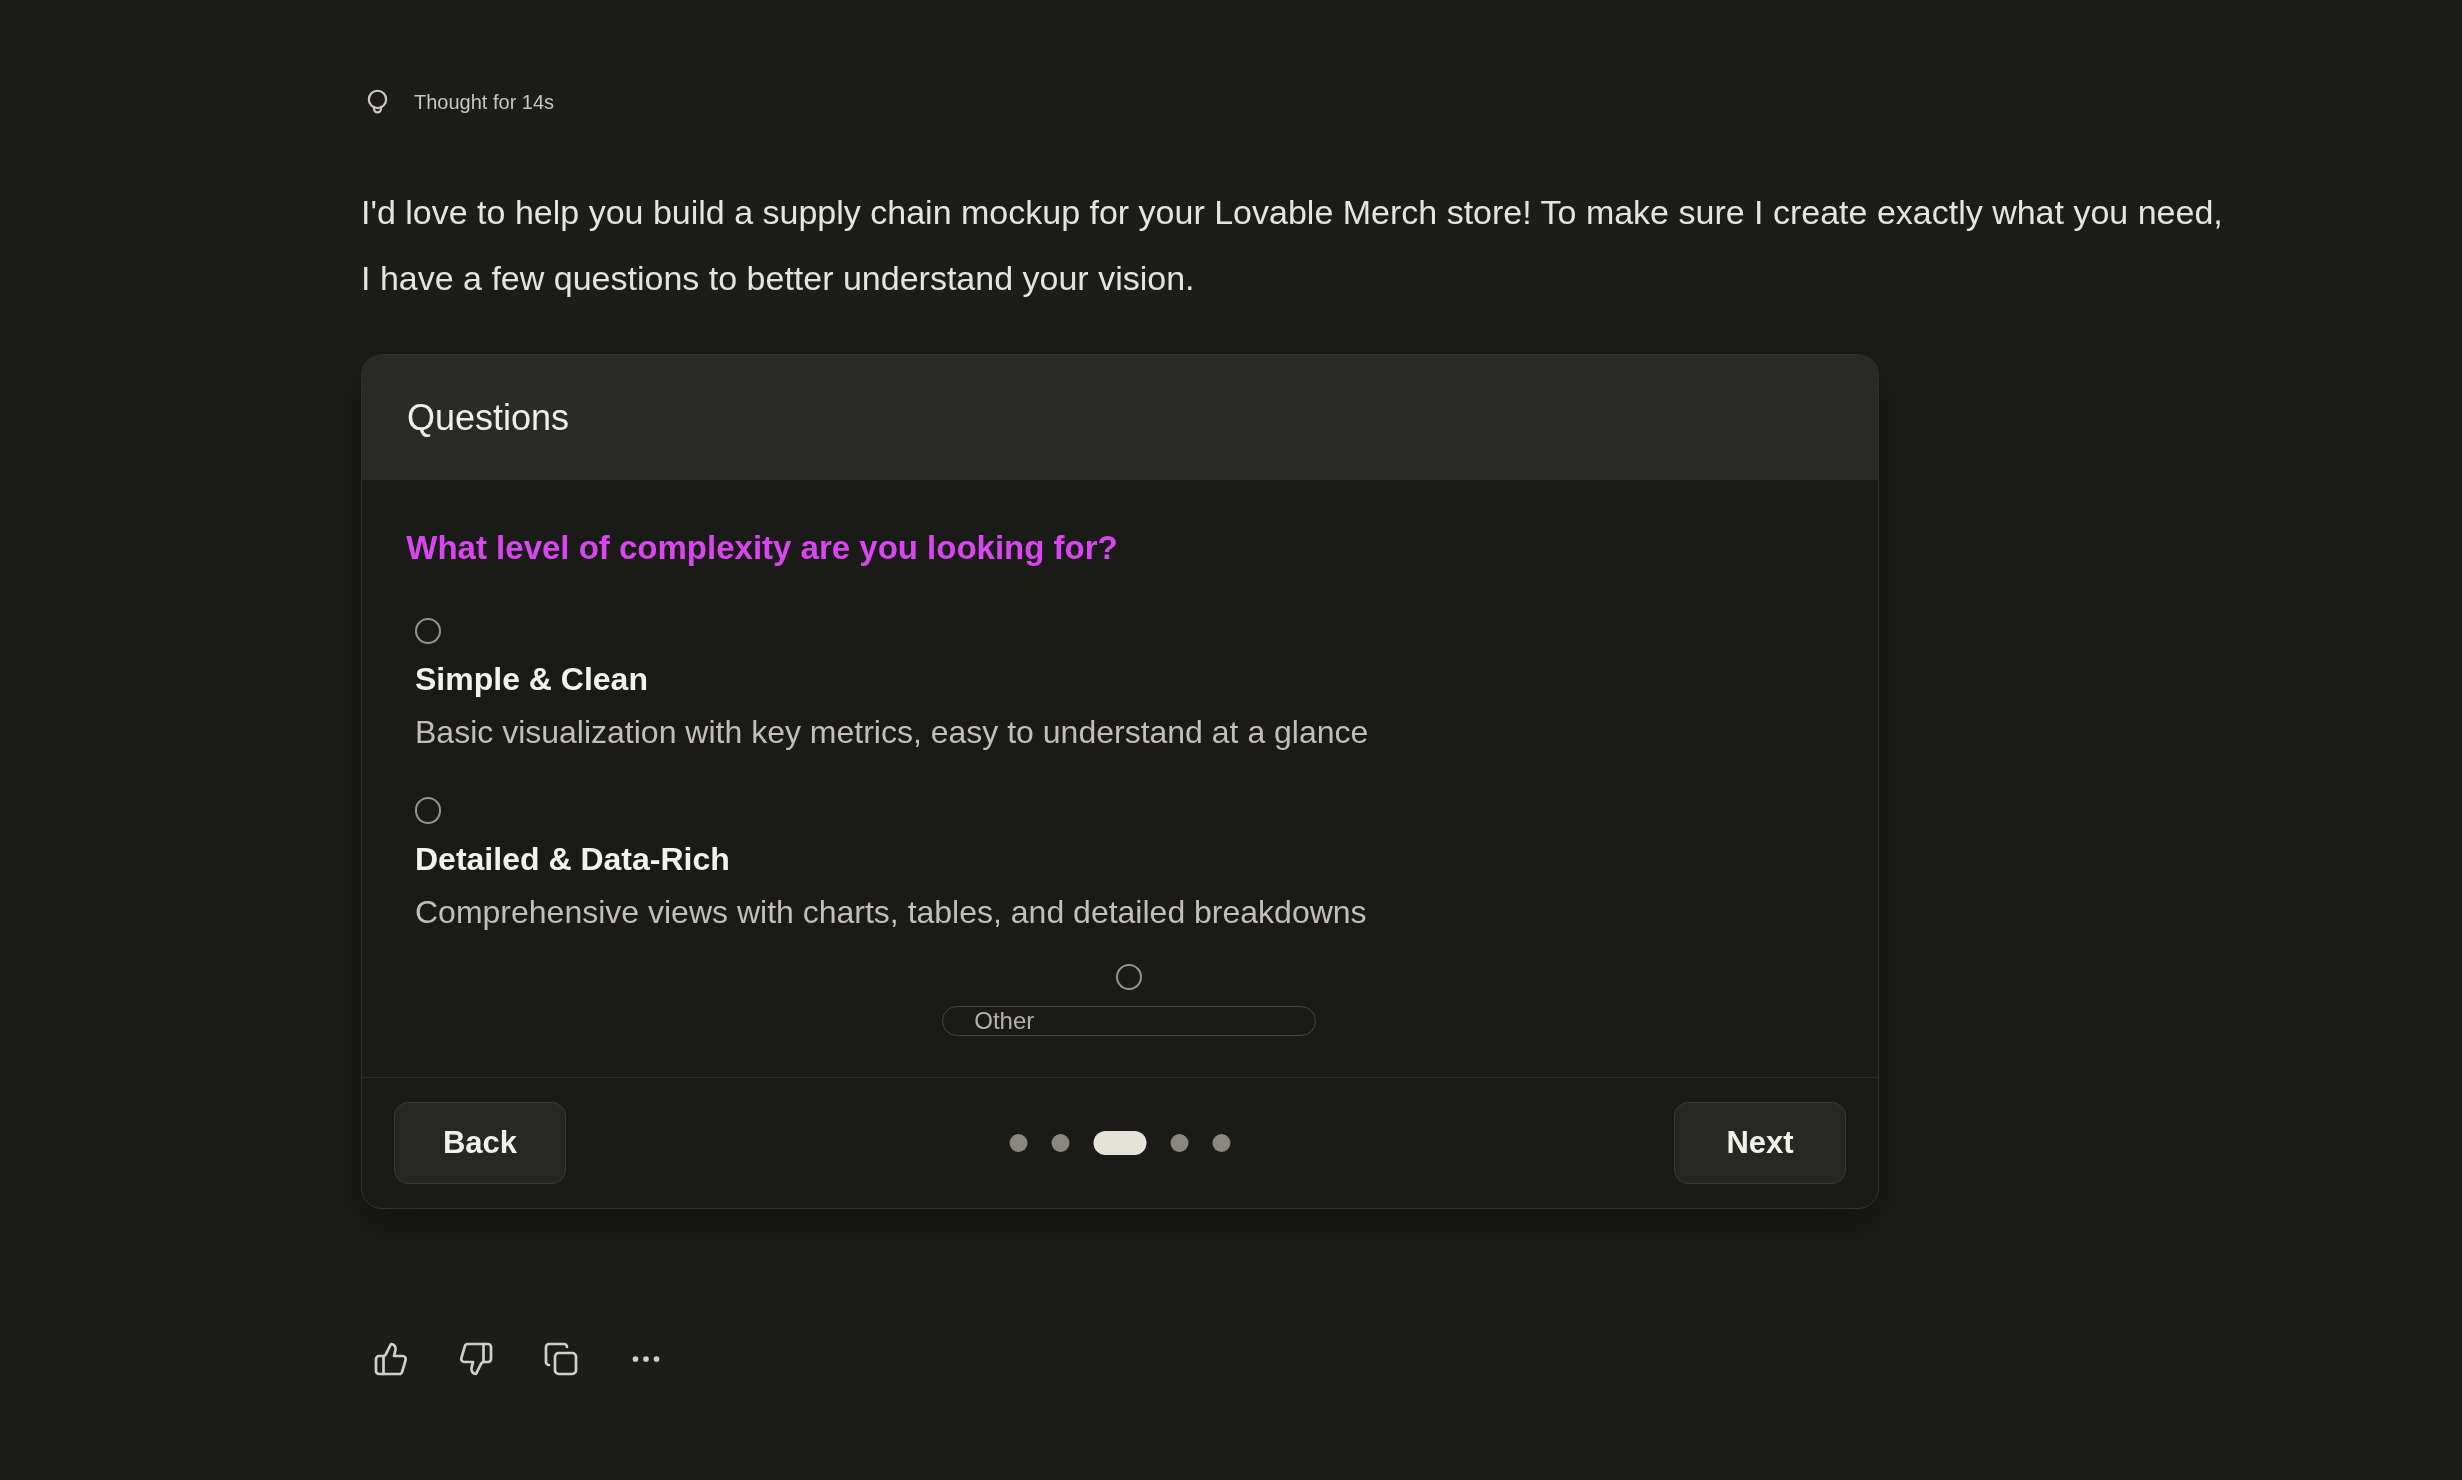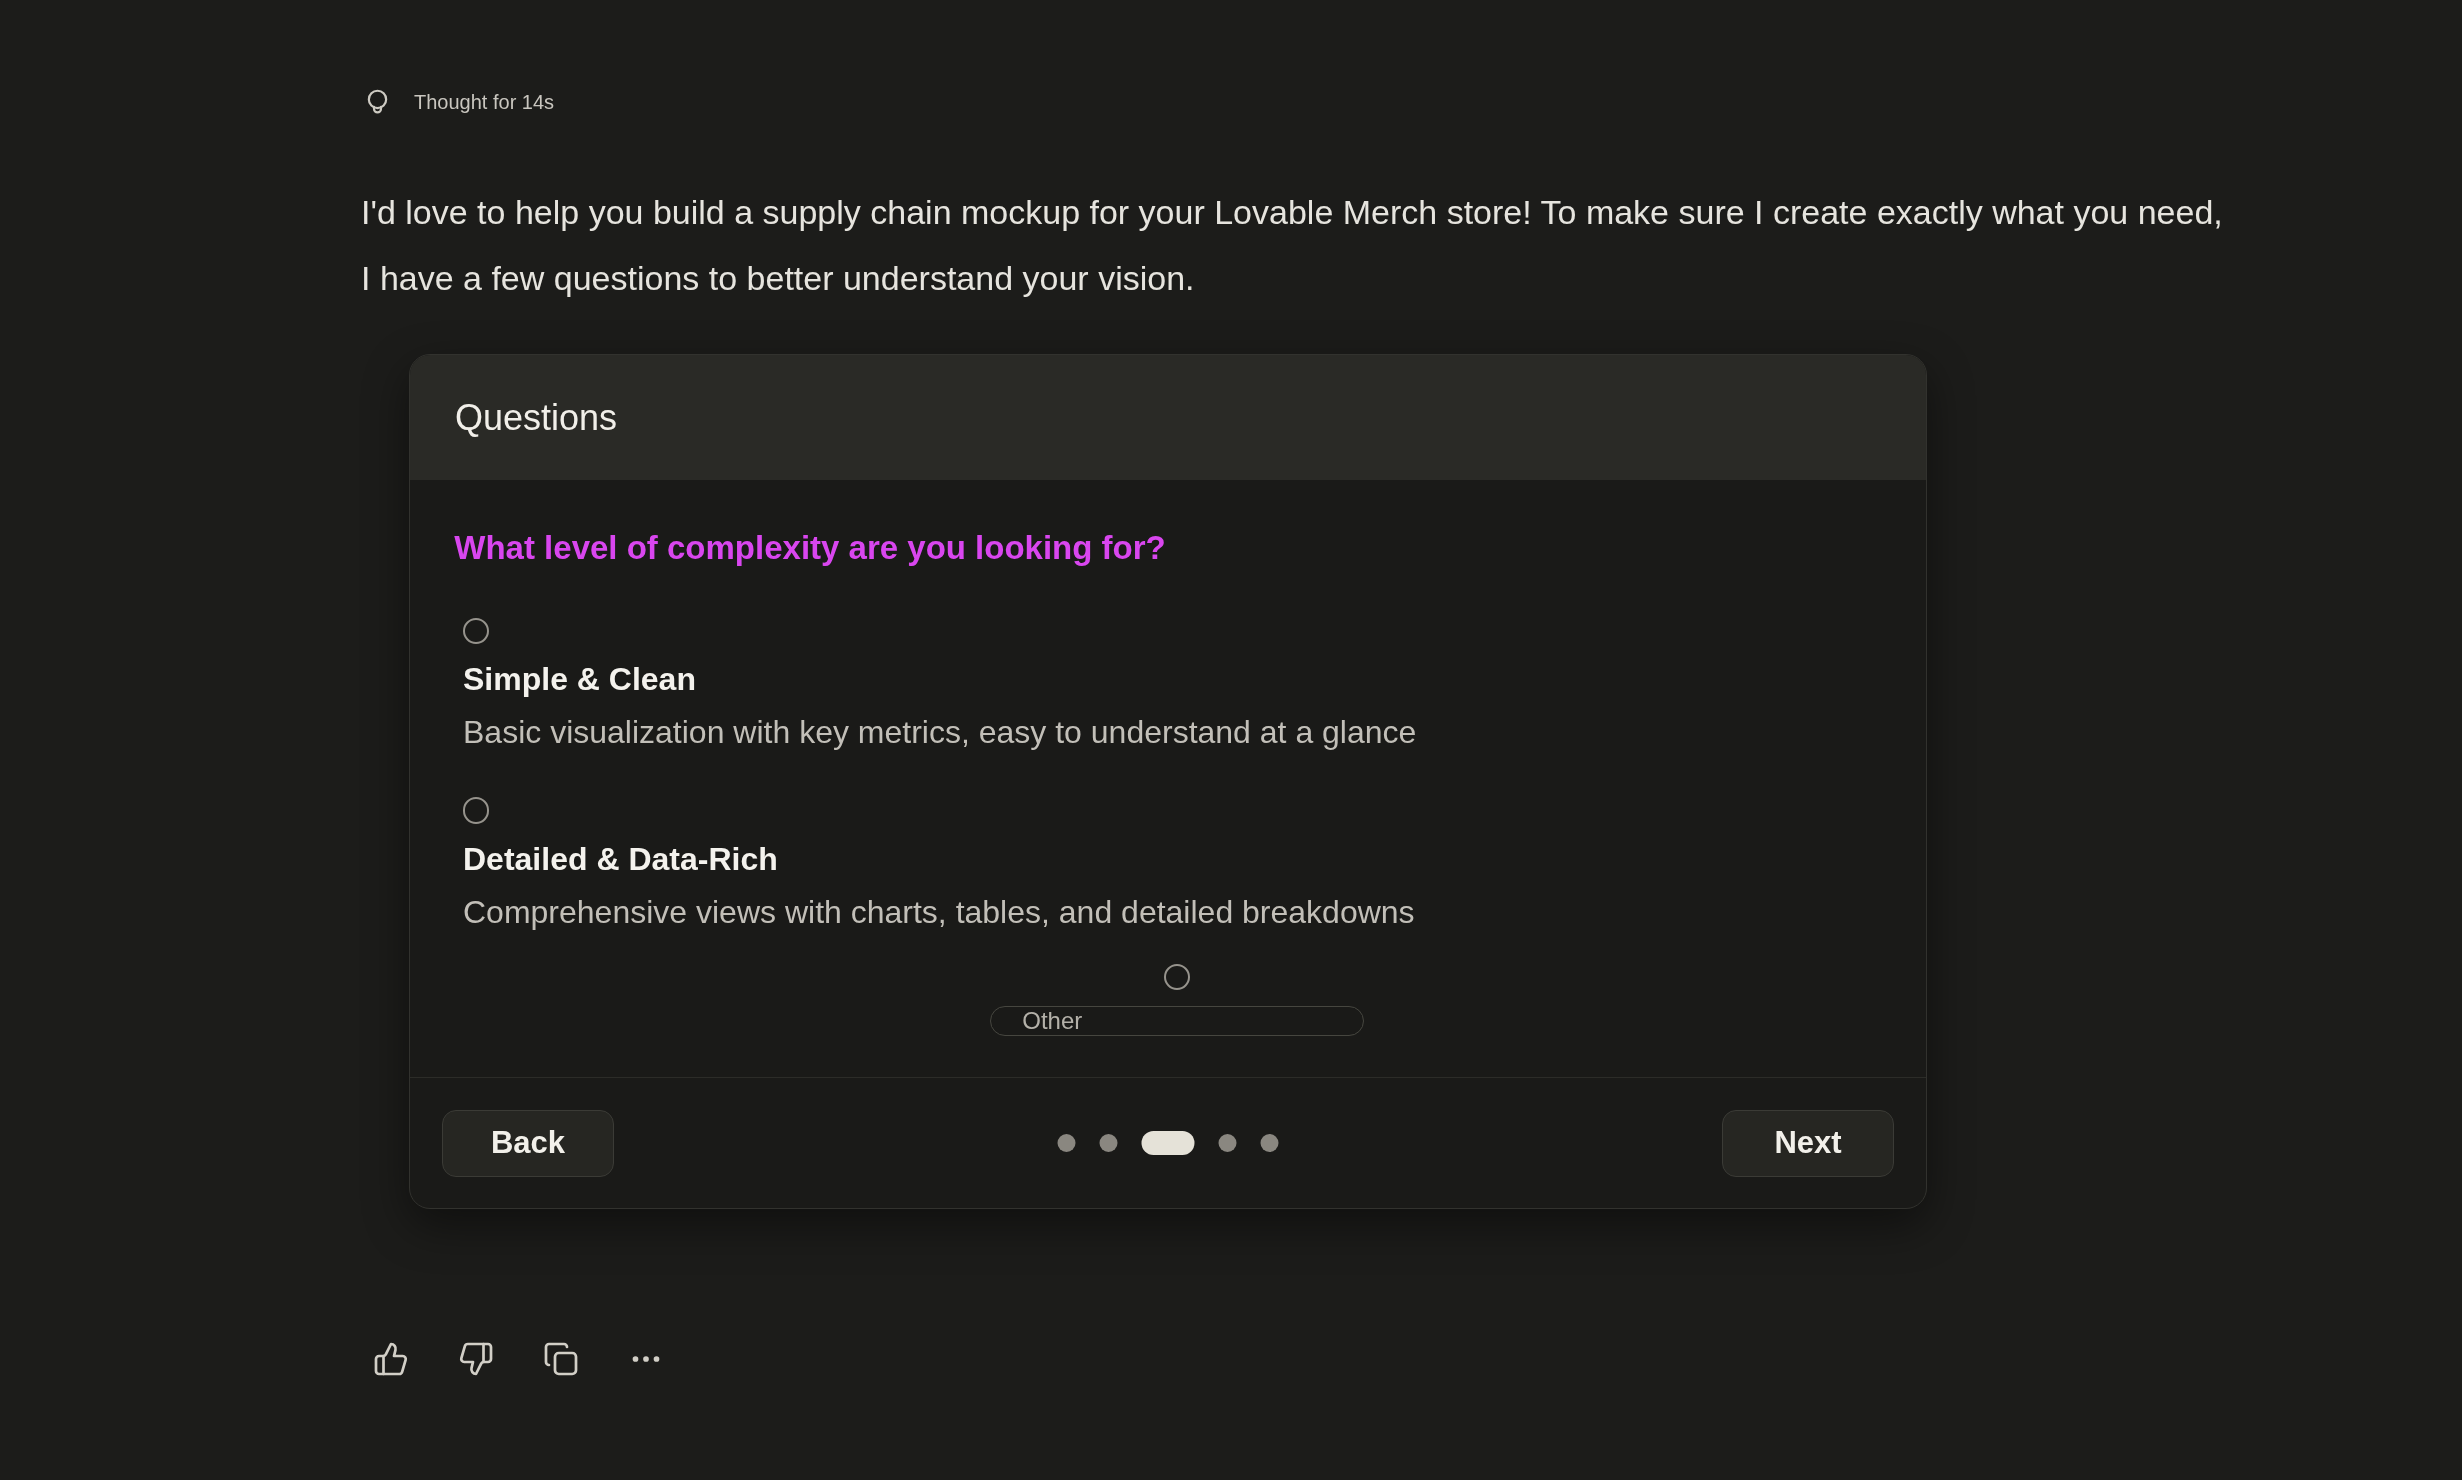--- a/index.html
+++ b/index.html
@@ -35,21 +35,20 @@
   
   .card {
     position: absolute; left: 361px; top: 354px;
     width: 1518px;
     background: #1a1a18;
     border: 1.1px solid #32322e;
     border-radius: 21px;
     box-shadow: 0 16px 46px rgba(0,0,0,0.45);
     overflow: hidden;
     box-sizing: border-box;
-    margin-left: 48px;
   }
   .card-header {
     height: 125px;
     background: #2a2a26;
     display: flex; align-items: center;
     padding: 0 45px;
   }
   .card-title { font-size: 36px; color: #f1efe9; }
 
   .card-body { padding: 48px 23px 41px 34px; }
@@ -109,21 +108,21 @@
   .other-input::placeholder { color: #b4b1a9; }
 
   .card-footer {
     position: relative;
     border-top: 1.1px solid #2c2c28;
     height: 130px;
     display: flex; align-items: center; justify-content: space-between;
     padding: 0 32px;
   }
   .btn {
-    min-width: 172px; height: 67px;
+    min-width: 172px; height: 82px;
     background: #262622;
     border: 1.1px solid #3b3b36;
     border-radius: 14px;
     color: #f2f0ea;
     font-family: inherit;
     font-size: 31px; font-weight: bold;
     display: flex; align-items: center; justify-content: center;
     padding: 3px 34px;
     box-sizing: border-box;
     cursor: pointer;

